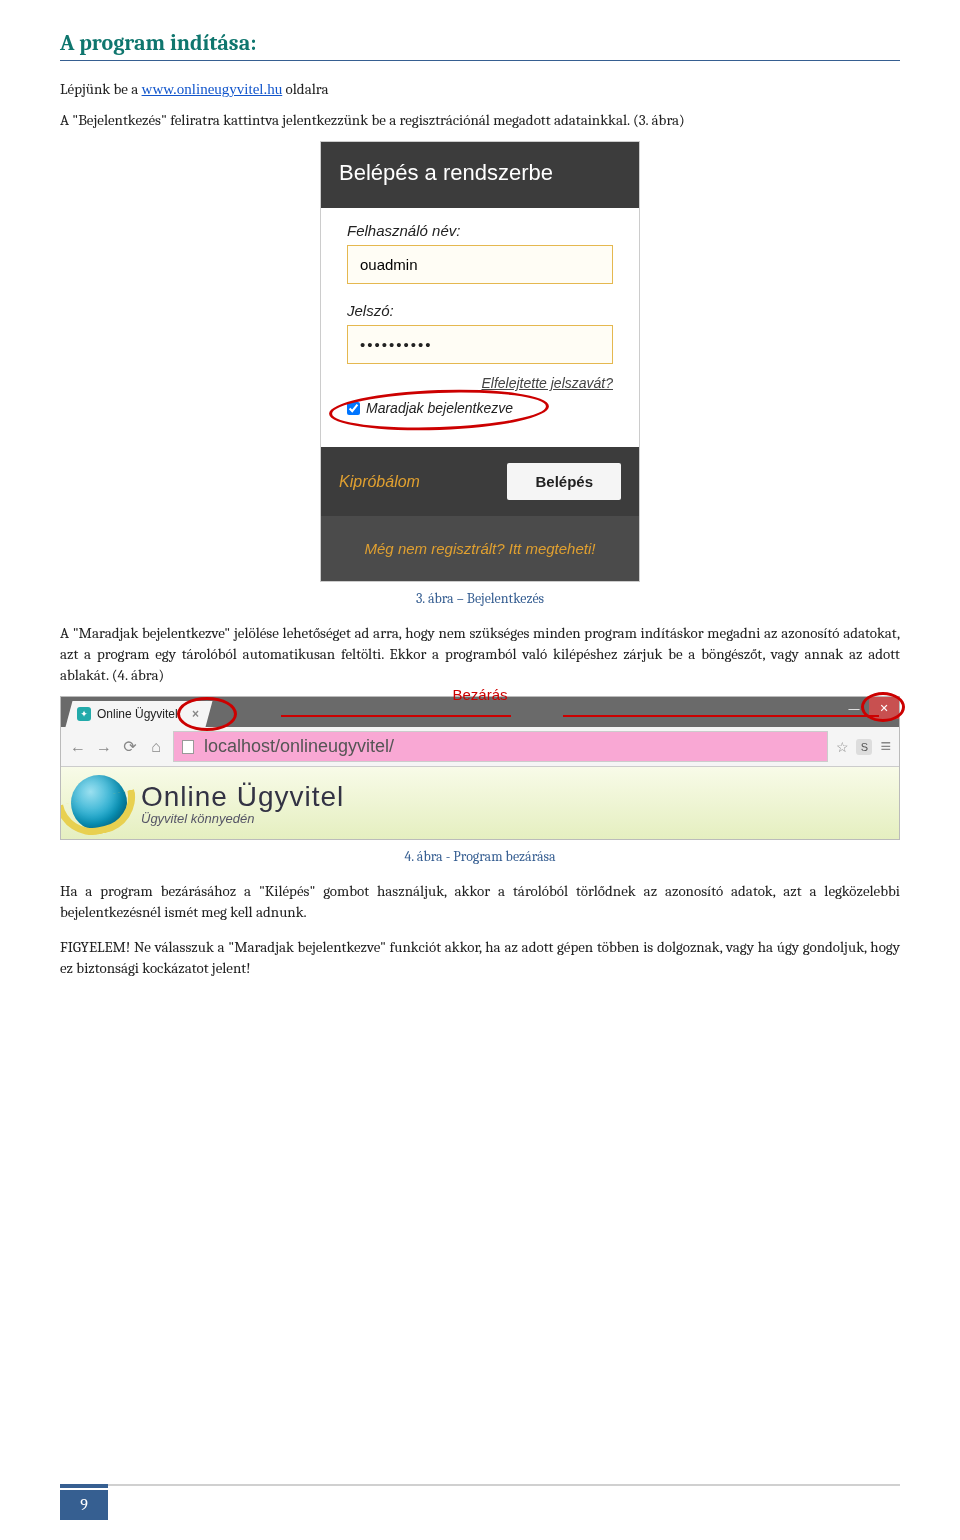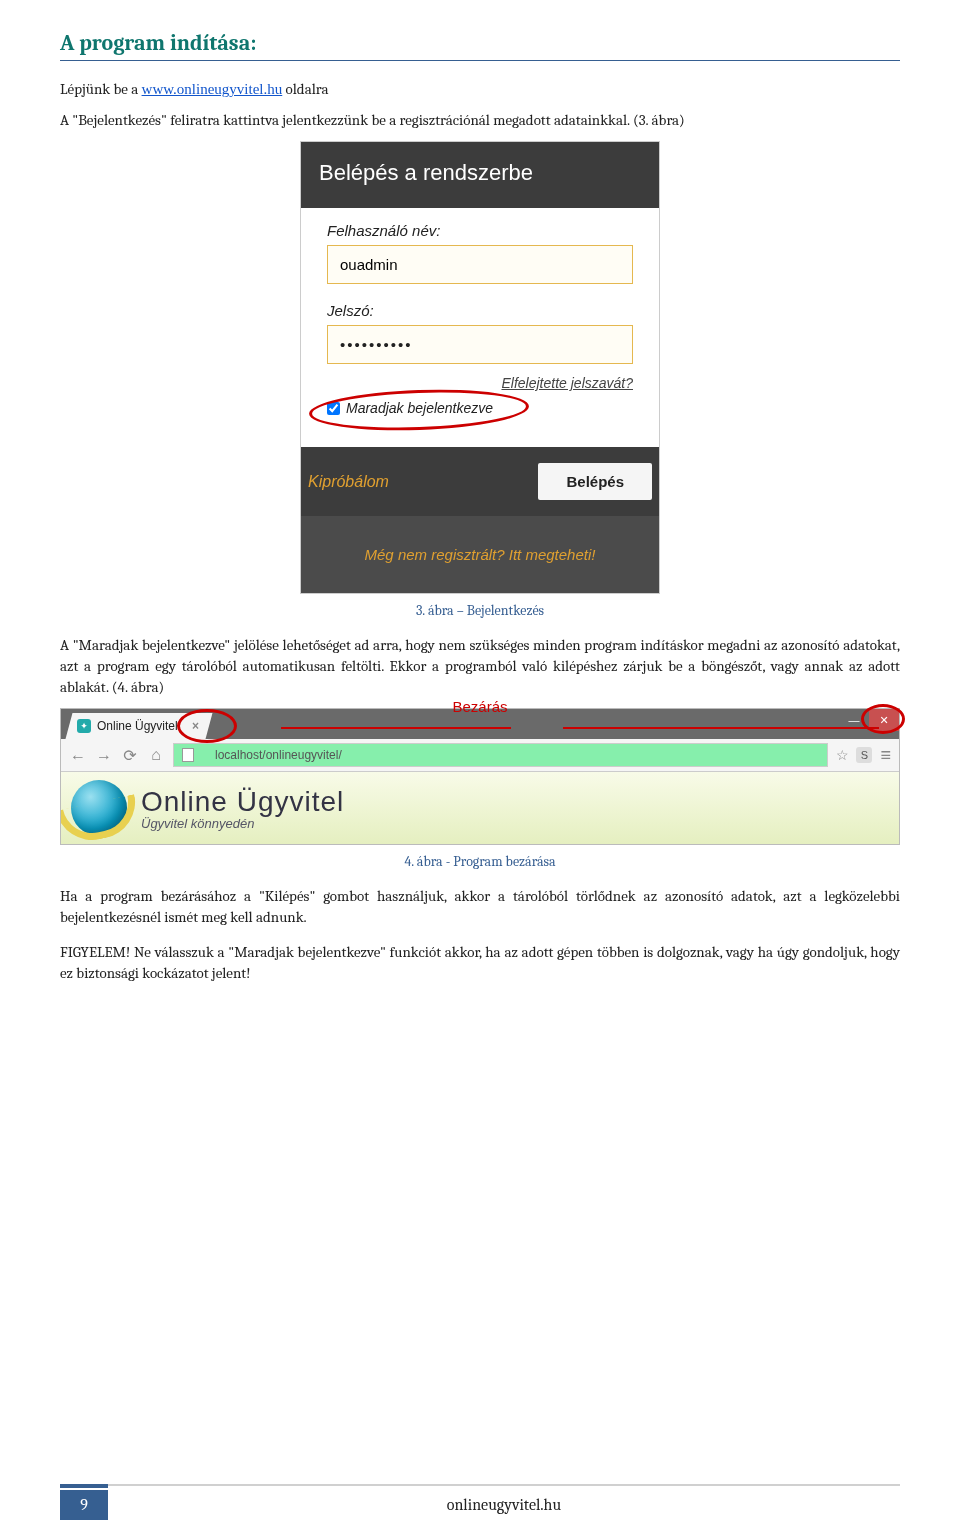--- a/index.html
+++ b/index.html
@@ -20,21 +20,21 @@
     border-bottom: 1.5px solid #365f91;
     padding-bottom: 4px;
     margin-bottom: 18px;
     font-family: Cambria, Georgia, serif;
   }
   p.body { font-size: 15px; line-height: 1.4; margin-bottom: 10px; }
   a.doc-link { color: #1155cc; text-decoration: underline; font-family: Liberation Serif, serif; }
   .login-wrap { text-align: center; margin: 10px 0 4px 0; }
   .login-box {
     display: inline-block;
-    width: 360px;
+    width: 320px;
     border: 1px solid #ccc;
     text-align: left;
     background: #4d7c0f;
   }
   .login-header {
     background: #3c3c3c;
     color: #fff;
     font-family: Arial, sans-serif;
     font-size: 22px;
     padding: 18px 18px 22px 18px;
@@ -59,24 +59,24 @@
     position: absolute;
     border: 3.5px solid #c00;
     border-radius: 50%;
     width: 220px;
     height: 40px;
     left: -18px;
     top: -10px;
     transform: rotate(-2deg);
     pointer-events: none;
   }
-  .btn-bar { background: #3c3c3c; padding: 16px 7px; display: flex; justify-content: space-between; align-items: center; }
+  .btn-bar { background: #3c3c3c; padding: 16px 18px; display: flex; justify-content: space-between; align-items: center; }
   .try-btn { background: transparent; color: #e0a030; border: none; font-family: Arial; font-size: 16px; font-style: italic; }
   .login-btn { background: #f5f5f5; color: #222; border: none; padding: 10px 28px; font-family: Arial; font-size: 15px; font-weight: bold; border-radius: 2px; text-align: center; }
-  .reg-bar { background: #4b4b4b; color: #e0a030; font-style: italic; font-family: Arial; font-size: 15px; padding: 30px 0; text-align: center; }
+  .reg-bar { background: #4b4b4b; color: #e0a030; font-style: italic; font-family: Arial; font-size: 15px; padding: 24px 0; text-align: center; }
   .caption { text-align: center; color: #375f92; font-size: 14px; margin: 8px 0 16px 0; }
   .justify { text-align: justify; }
 
   .browser-wrap { margin: 8px 0 6px 0; position: relative; }
   .bw-annot { position: absolute; top: -10px; left: 50%; transform: translateX(-50%); color: #c00; font-family: Arial; font-size: 15px; z-index: 5; }
   .browser {
     border: 1px solid #bbb;
     background: #f3f3f3;
     font-family: Arial, sans-serif;
     position: relative;
@@ -106,22 +106,22 @@
     pointer-events: none;
   }
   .win-ctrls { position: absolute; right: 0; top: 0; display: flex; height: 22px; }
   .win-btn { width: 30px; height: 22px; display: flex; align-items: center; justify-content: center; color: #fff; font-size: 11px; }
   .win-btn.min { background: #6a6a6a; }
   .win-btn.close { background: #c85050; position: relative; }
   .win-close-circle { position: absolute; border: 3px solid #c00; border-radius: 50%; width: 44px; height: 30px; right: -6px; top: -5px; pointer-events: none; }
   .addr-row { display: flex; align-items: center; padding: 4px 8px; gap: 8px; background: #f5f5f5; border-bottom: 1px solid #ccc; }
   .nav-arrow, .nav-ico { color: #888; font-size: 16px; width: 18px; text-align: center; }
   .addr-input {
-    flex: 1; border: 1px solid #ccc; background: #86efac; padding: 4px 8px; font-size: 12px; color: #555;
-    display: flex; align-items: center; gap: 21px;
+    flex: 1; border: 1px solid #ccc; background: #f9a8d4; padding: 4px 8px; font-size: 18px; color: #555;
+    display: flex; align-items: center; gap: 10px;
   }
   .addr-input .page-ico { width: 12px; height: 14px; border: 1px solid #999; background: #fff; }
   .star-ico { color: #888; font-size: 14px; }
   .s-ico { width: 16px; height: 16px; background: #ddd; border-radius: 3px; display: flex; align-items: center; justify-content: center; font-size: 11px; color: #555; }
   .menu-ico { color: #888; font-size: 18px; }
   .page-header {
     height: 72px;
     background: linear-gradient(#f8fbe8, #e5efc0);
     display: flex;
     align-items: center;
@@ -280,15 +280,14 @@
 <p class="caption">4. ábra - Program bezárása</p>
 
 <p class="body justify">Ha a program bezárásához a "Kilépés" gombot használjuk, akkor a tárolóból törlődnek az azonosító adatok, azt a legközelebbi bejelentkezésnél ismét meg kell adnunk.</p>
 
 <p class="body justify" style="margin-top:14px;">FIGYELEM! Ne válasszuk a "Maradjak bejelentkezve" funkciót akkor, ha az adott gépen többen is dolgoznak, vagy ha úgy gondoljuk, hogy ez biztonsági kockázatot jelent!</p>
 
 <div class="footer">
   <div class="footer-line"></div>
   <div class="footer-row">
     <div class="page-num-box">9</div>
-    <div class="footer-site">onlineugyvitel.hu</div>
   </div>
 </div>
 
 </body></html>

